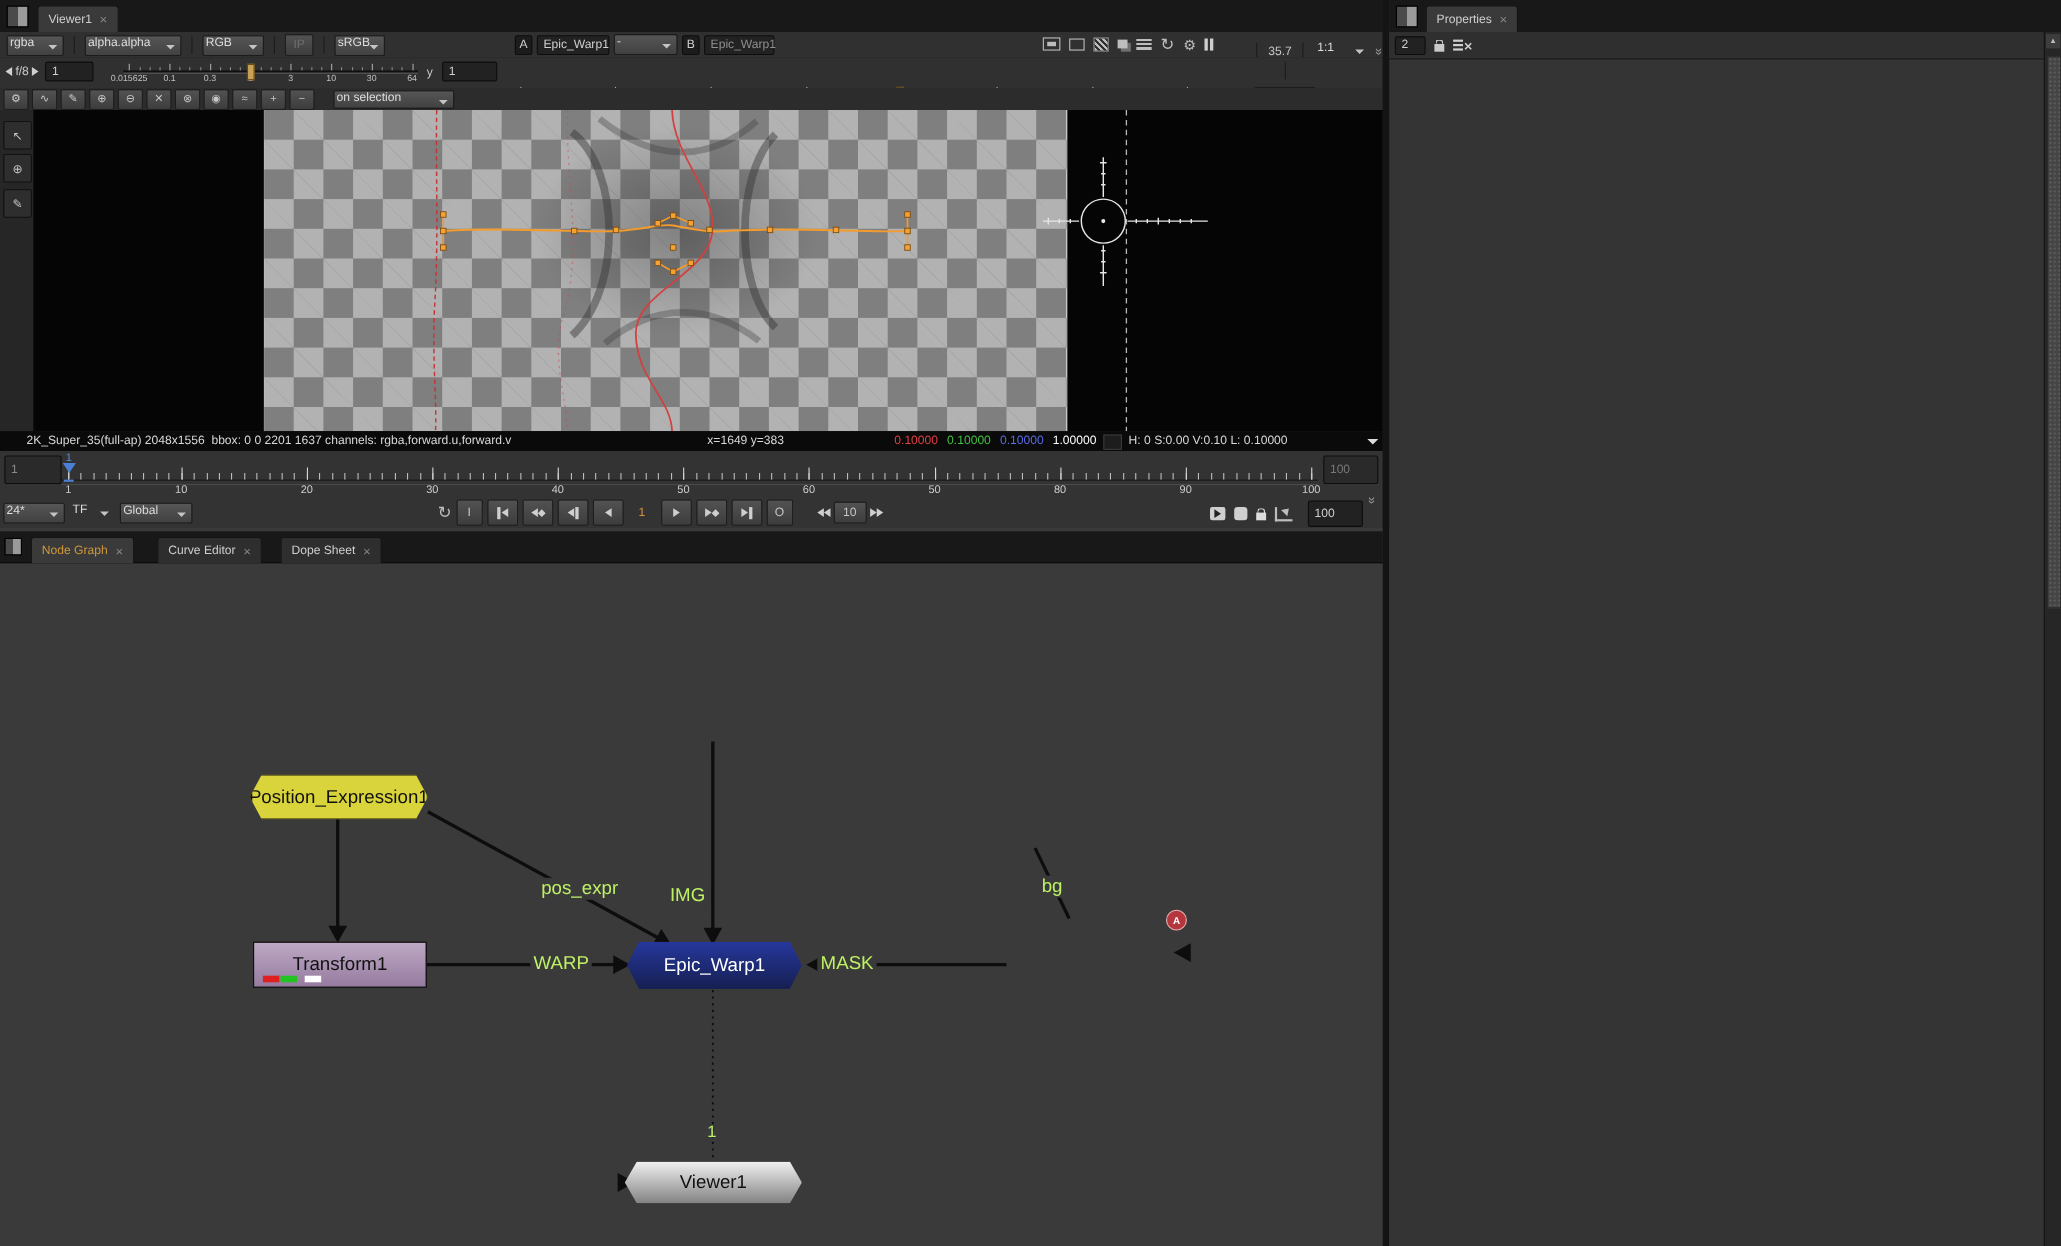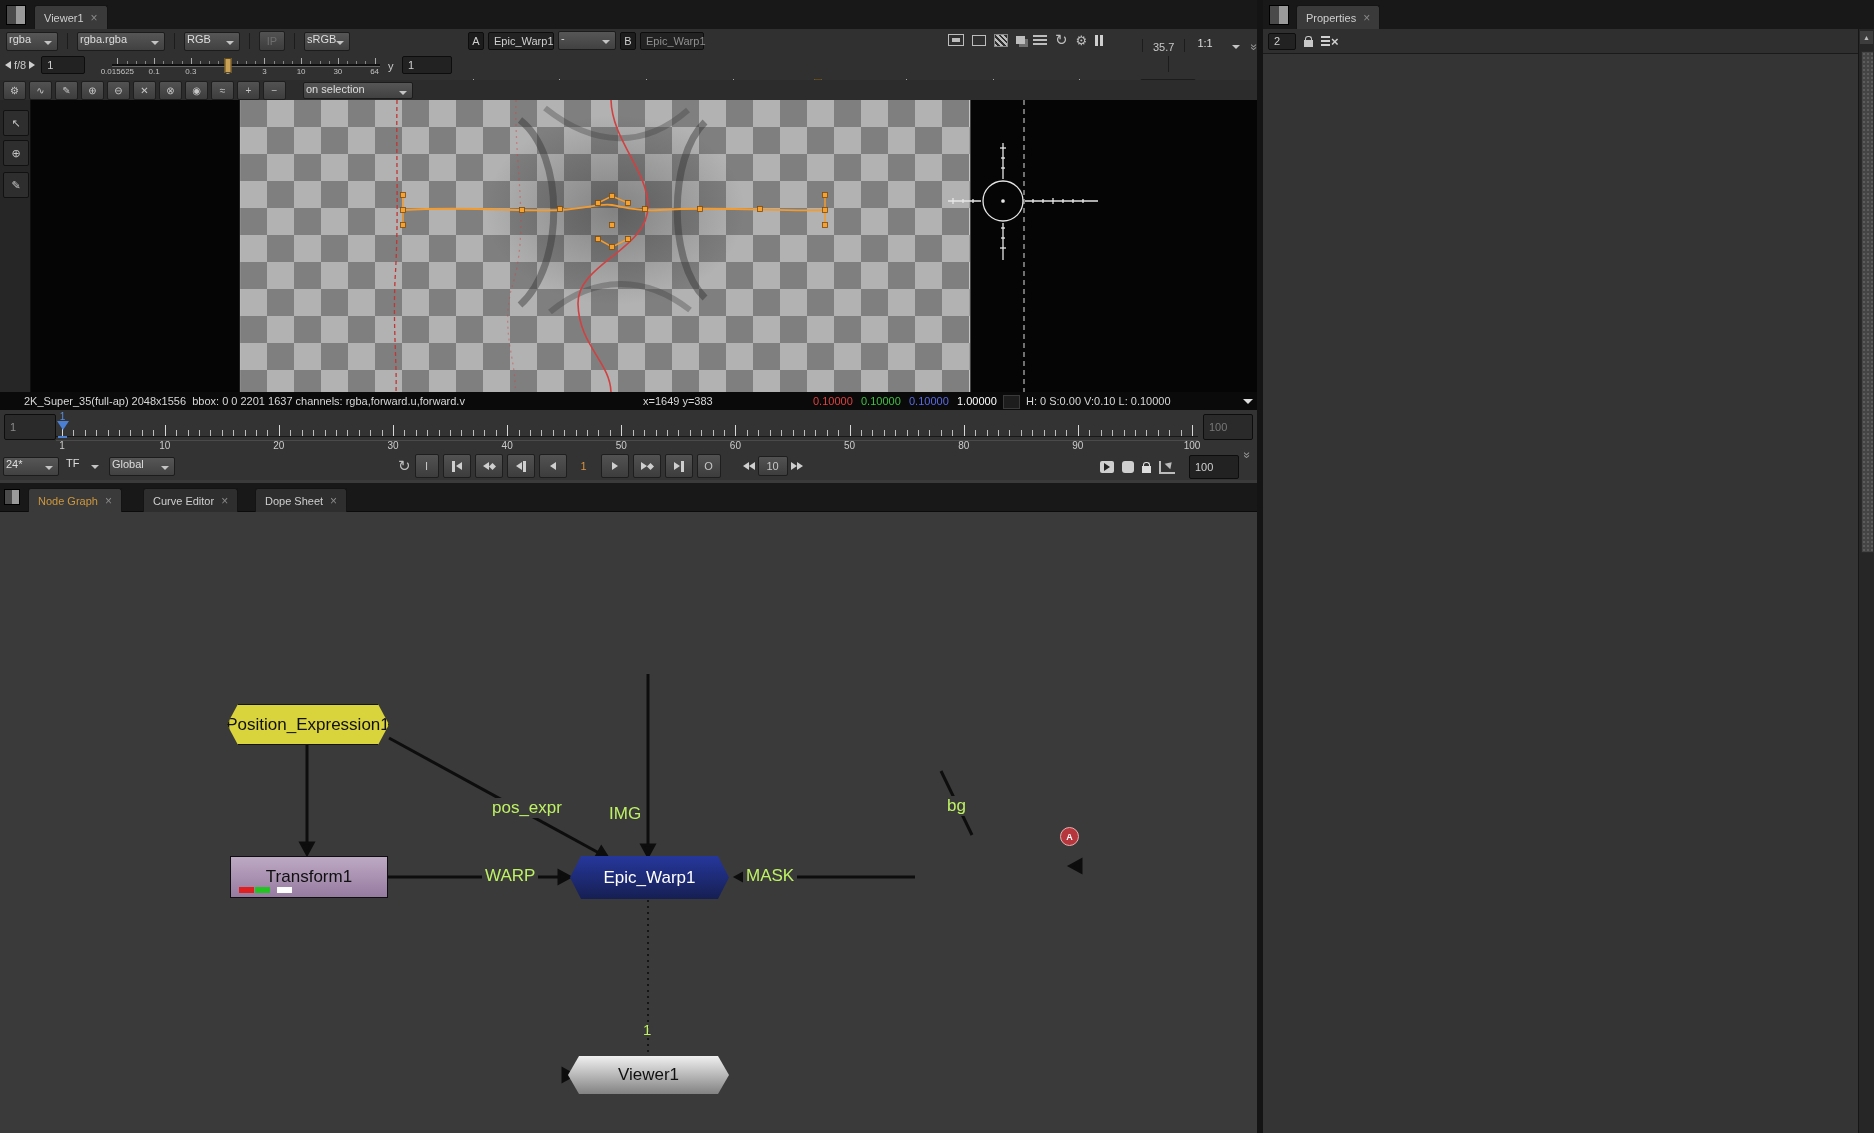--- a/index.html
+++ b/index.html
@@ -67,21 +67,21 @@
     </div>
   </div>
 
   <div class="abs" style="left:0;top:29px;width:1257px;height:23px;background:#303030;border-bottom:1px solid #1a1a1a;">
     <div class="abs flex" style="left:6px;top:2px;gap:5px;">
       <div class="dd" style="width:52px;">
           <span>rgba</span>
         </div>
       <div class="rowsep"></div>
       <div class="dd" style="width:88px;">
-          <span>rgba.rgba</span>
+          <span>alpha.alpha</span>
         </div>
       <div class="rowsep"></div>
       <div class="dd" style="width:56px;">
           <span>RGB</span>
         </div>
       <div class="rowsep"></div>
       <div class="btn dim" style="width:24px;height:18px;">
           <span>IP</span>
         </div>
       <div class="rowsep"></div>

